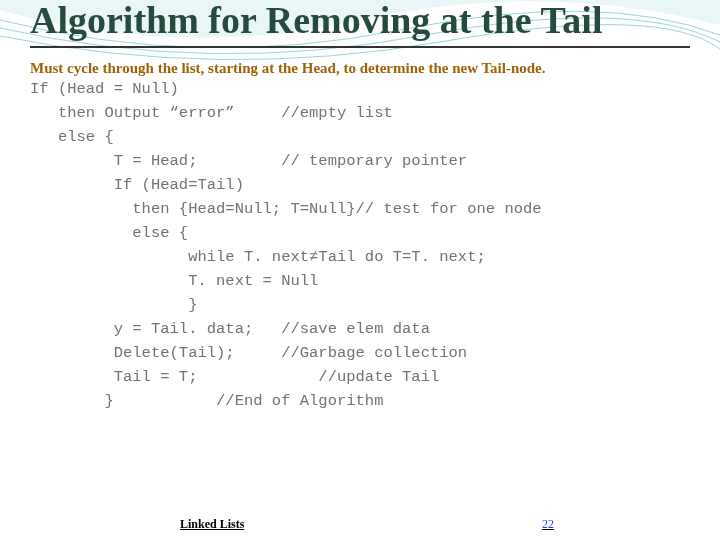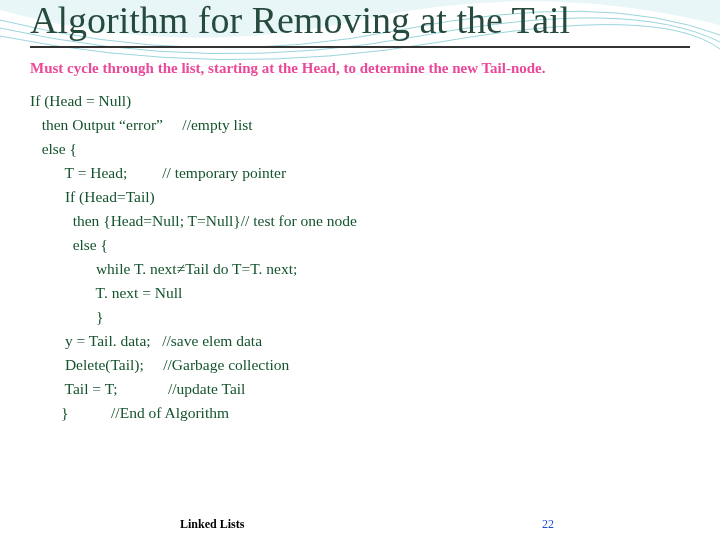--- a/index.html
+++ b/index.html
@@ -16,55 +16,56 @@
     pointer-events: none;
   }
   .content {
     position: relative;
     z-index: 1;
     padding: 0 30px;
   }
   .title {
     font-size: 38px;
     color: #264a3e;
-    font-weight: 400;
+    font-weight: 700;
     font-family: Georgia, serif;
     line-height: 1.1;
     padding-top: 0;
     margin-bottom: 4px;
   }
   .title-underline {
     width: 660px;
     height: 2px;
     background: #333;
     margin-bottom: 12px;
   }
   .intro {
     font-family: Georgia, serif;
     font-size: 15px;
     font-weight: bold;
-    color: #ec4899;
-    margin-bottom: 12px;
+    color: #a16207;
+    margin-bottom: 0;
   }
   .code {
-    font-family: Liberation Serif, serif;
+    font-family: Liberation Mono, monospace;
     font-size: 15.5px;
-    color: #14532d;
+    color: #737373;
     white-space: pre;
     line-height: 1.55;
   }
   .footer {
     position: absolute;
     bottom: 8px;
     left: 0;
     width: 584px;
     display: flex;
     justify-content: space-between;
     padding: 0 30px 0 180px;
     font-family: Georgia, serif;
+    text-decoration: underline;
   }
   .footer-left {
     font-size: 12px;
     font-weight: bold;
     color: #000;
   }
   .footer-right {
     font-size: 12px;
     color: #1d4ed8;
   }

